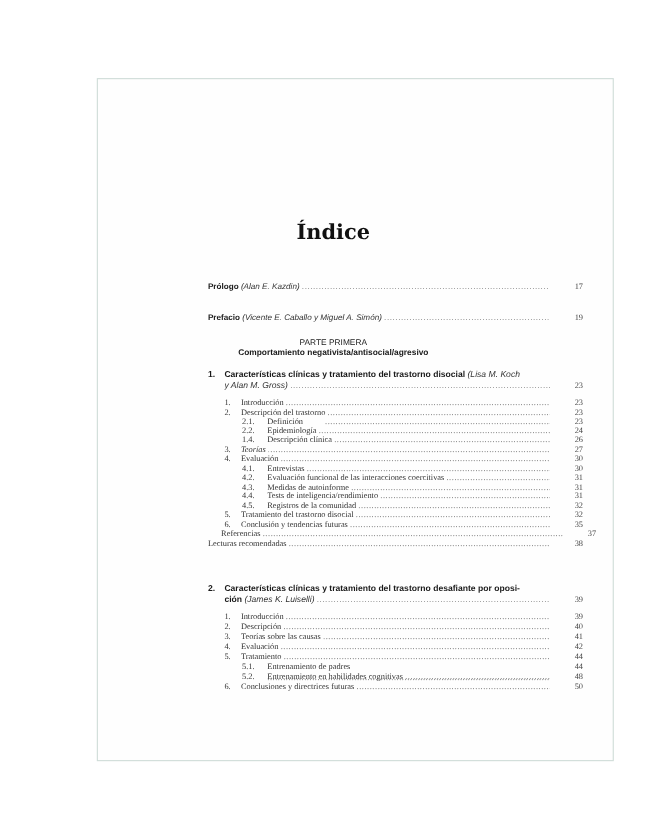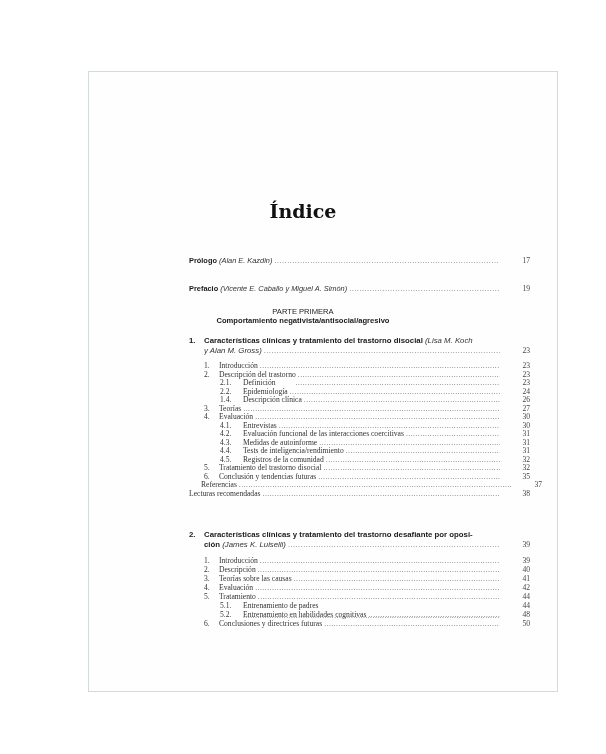--- a/index.html
+++ b/index.html
@@ -112,21 +112,21 @@
 <div class="row serif" style="top:395px;">
   <span class="num" style="left:220px;">1.4.</span>
   <div class="lbl" style="left:243px; width:257px;">
       <span class="txt">Descripción clínica</span>
       <span class="dots"></span>
     </div>
   <span class="pg">26</span>
 </div>
 <div class="row serif" style="top:403.5px;">
   <span class="num" style="left:204px;">3.</span>
-  <div class="lbl" style="left:219px; width:281px;">
+  <div class="lbl" style="left:219px; width:281px;font-style:italic;">
       <span class="txt">Teorías</span>
       <span class="dots"></span>
     </div>
   <span class="pg">27</span>
 </div>
 <div class="row serif" style="top:412px;">
   <span class="num" style="left:204px;">4.</span>
   <div class="lbl" style="left:219px; width:281px;">
       <span class="txt">Evaluación</span>
       <span class="dots"></span>

